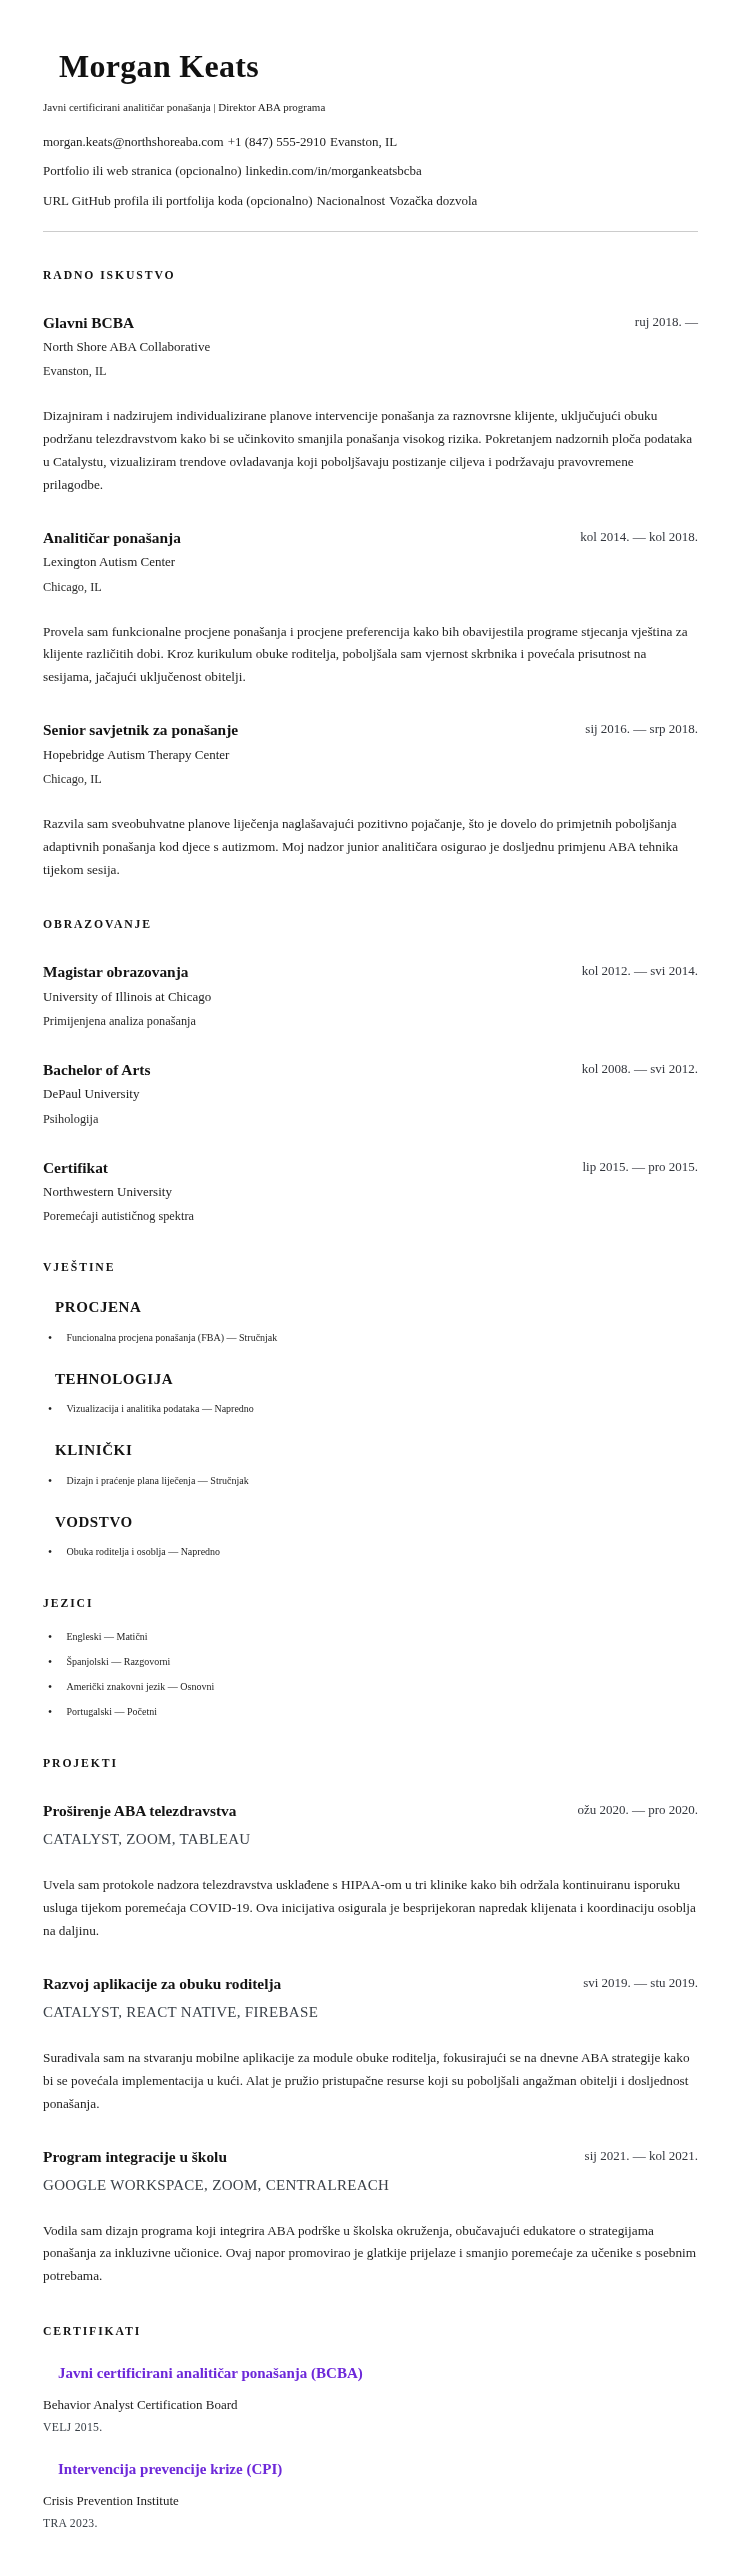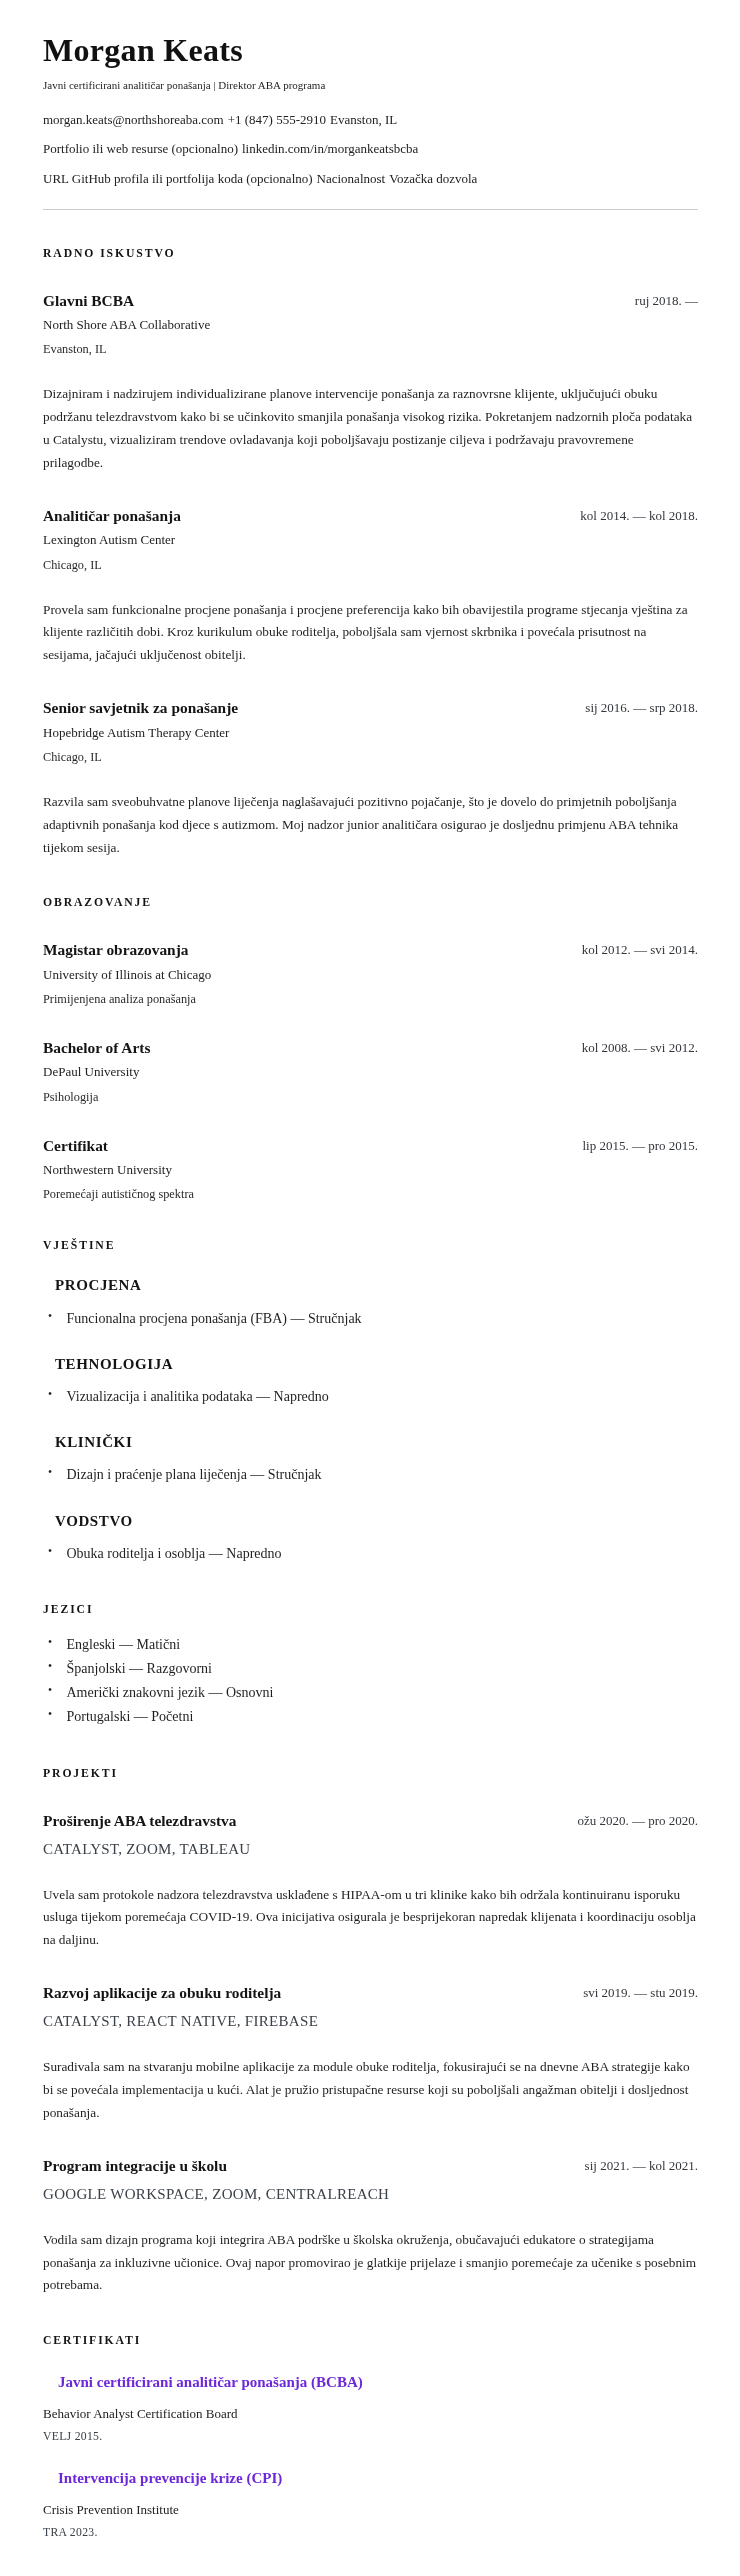--- a/index.html
+++ b/index.html
@@ -16,21 +16,21 @@
     padding: 33px 43px 37px 43px;
     background: #ffffff;
   }
 
   
   .name {
     font-size: 32px;
     font-weight: 700;
     letter-spacing: 0.3px;
     line-height: 1.1;
-    margin: 0;
+    margin: 16px;
     color: #111111;
   }
   .headline {
     margin-top: 10px;
     font-size: 11px;
     line-height: 1.35;
     color: #1f1f1f;
   }
   .contact-rows { margin-top: 18.5px; }
   .contact-row {
@@ -62,21 +62,21 @@
     line-height: 1.72;
     color: #1f1f1f;
     max-width: 654px;
   }
 
   
   .entry { margin-top: 27px; }
   .entry-head {
     display: flex;
     justify-content: space-between;
-    align-items: center;
+    align-items: flex-start;
     margin-top: 32px;
   }
   .entry-title {
     font-size: 15.4px;
     font-weight: 700;
     color: #141414;
     margin: 0;
   }
   .entry-dates {
     font-size: 13px;
@@ -118,23 +118,24 @@
     margin: 12px;
   }
   ul.dotted {
     list-style: none;
     margin: 12.3px 0 0 0;
     padding: 0;
   }
   ul.dotted li {
     position: relative;
     padding-left: 23.5px;
-    font-size: 14px;
+    font-size: 10px;
     line-height: 1.72;
     color: #1f1f1f;
+    margin-top: 8px;
   }
   ul.dotted li::before {
     content: "•";
     position: absolute;
     left: 5px;
     top: 0;
     font-size: 11.7px;
     color: #1f1f1f;
   }
 
@@ -168,21 +169,21 @@
     <h1 class="name">Morgan Keats</h1>
     <div class="headline">Javni certificirani analitičar ponašanja | Direktor ABA programa</div>
 
     <div class="contact-rows">
       <div class="contact-row">
         <span>morgan.keats@northshoreaba.com</span>
         <span>+1 (847) 555-2910</span>
         <span>Evanston, IL</span>
       </div>
       <div class="contact-row">
-        <span>Portfolio ili web resurse (opcionalno)</span>
+        <span>Portfolio ili web stranica (opcionalno)</span>
         <span>linkedin.com/in/morgankeatsbcba</span>
       </div>
       <div class="contact-row">
         <span>URL GitHub profila ili portfolija koda (opcionalno)</span>
         <span>Nacionalnost</span>
         <span>Vozačka dozvola</span>
       </div>
     </div>
   </header>
 

